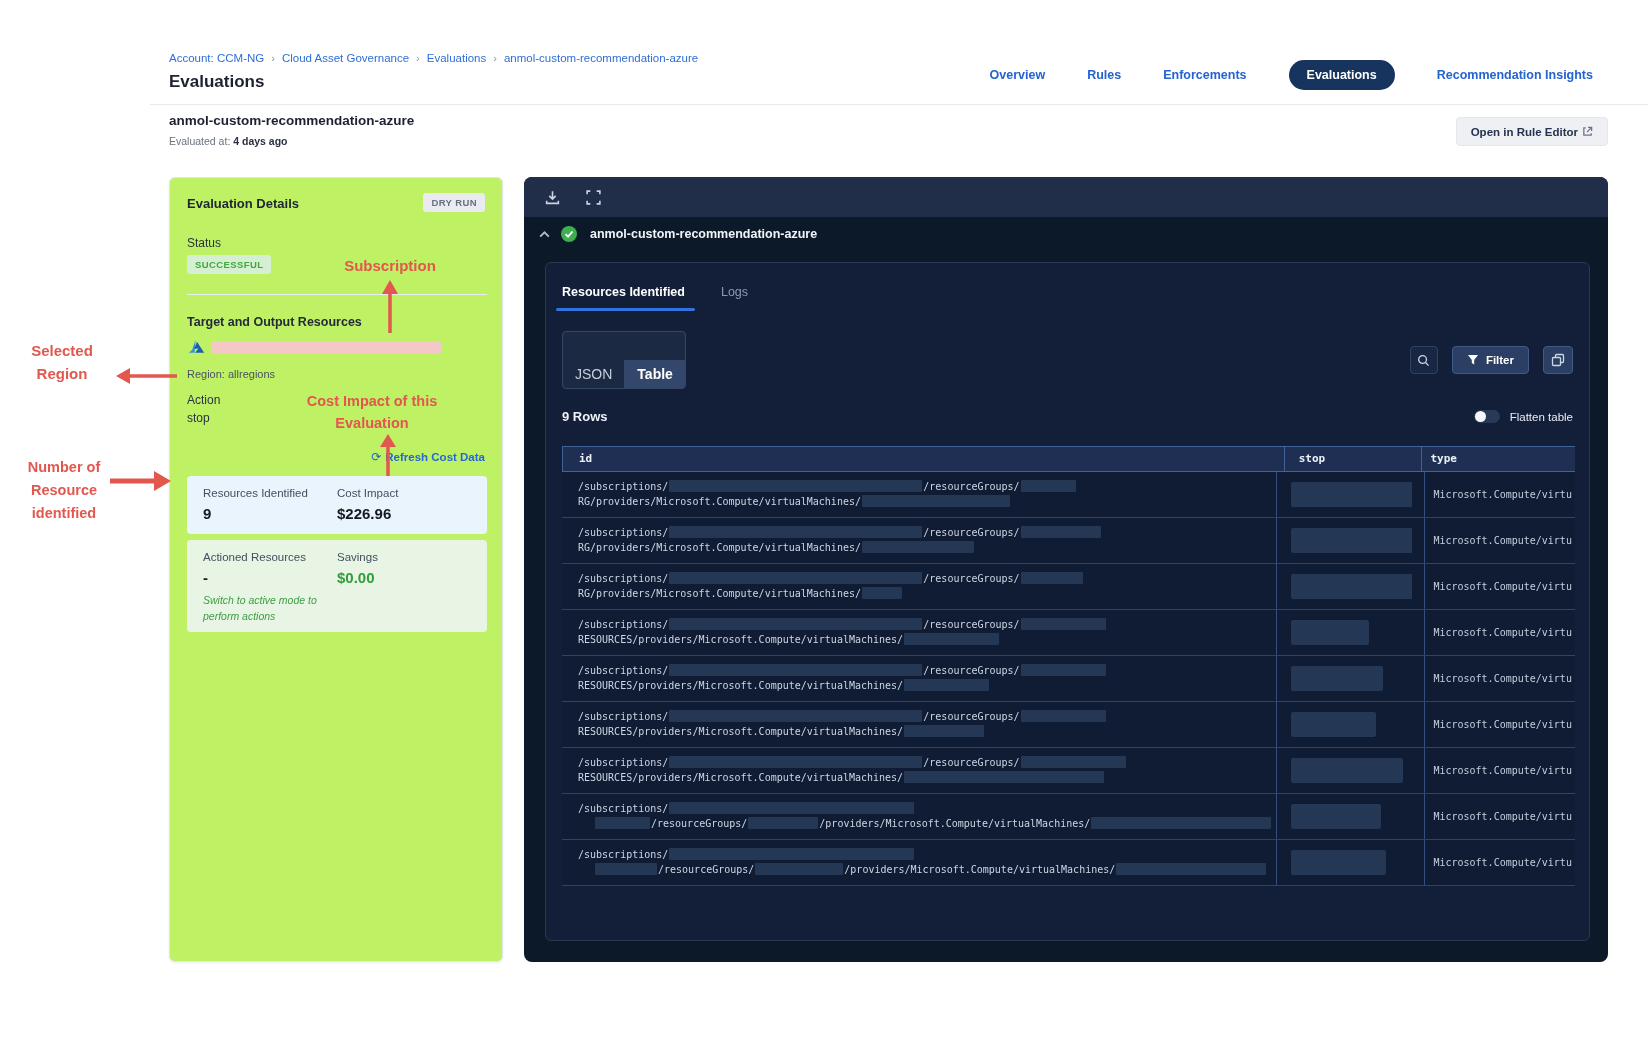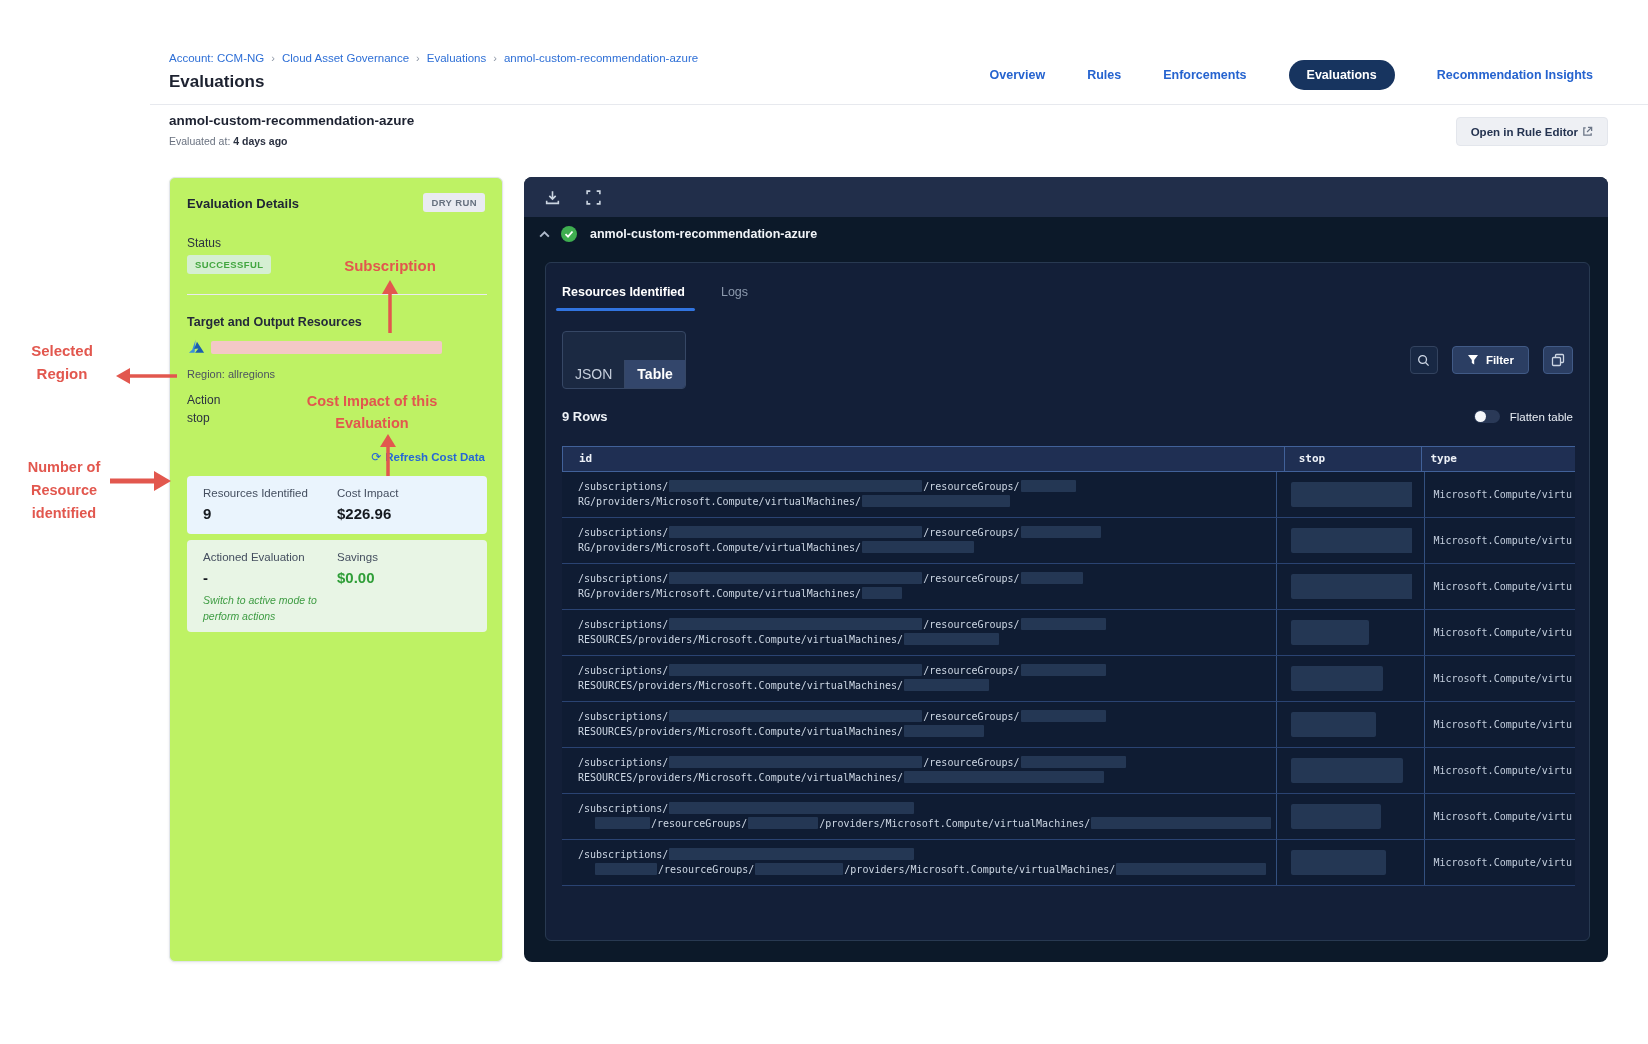--- a/index.html
+++ b/index.html
@@ -186,21 +186,21 @@
       <div class="stat-val">9</div>
     </div>
     <div class="stat-col2">
       <div class="stat-lab">Cost Impact</div>
       <div class="stat-val">$226.96</div>
     </div>
   </div>
 
   <div class="stat-box box-green">
     <div class="stat-col1">
-      <div class="stat-lab">Actioned Evaluation</div>
+      <div class="stat-lab">Actioned Resources</div>
       <div class="stat-val">-</div>
     </div>
     <div class="stat-col2">
       <div class="stat-lab">Savings</div>
       <div class="stat-val green">$0.00</div>
     </div>
     <div class="box-note">
       <span>Switch to active mode to</span><br>
       <span>perform actions</span>
     </div>

